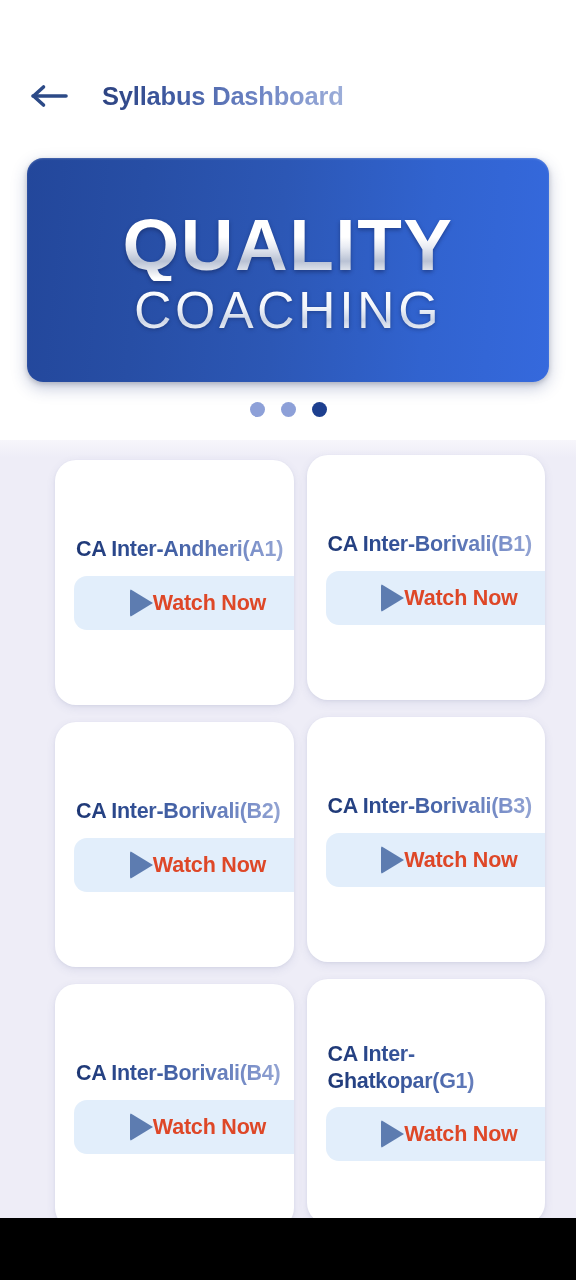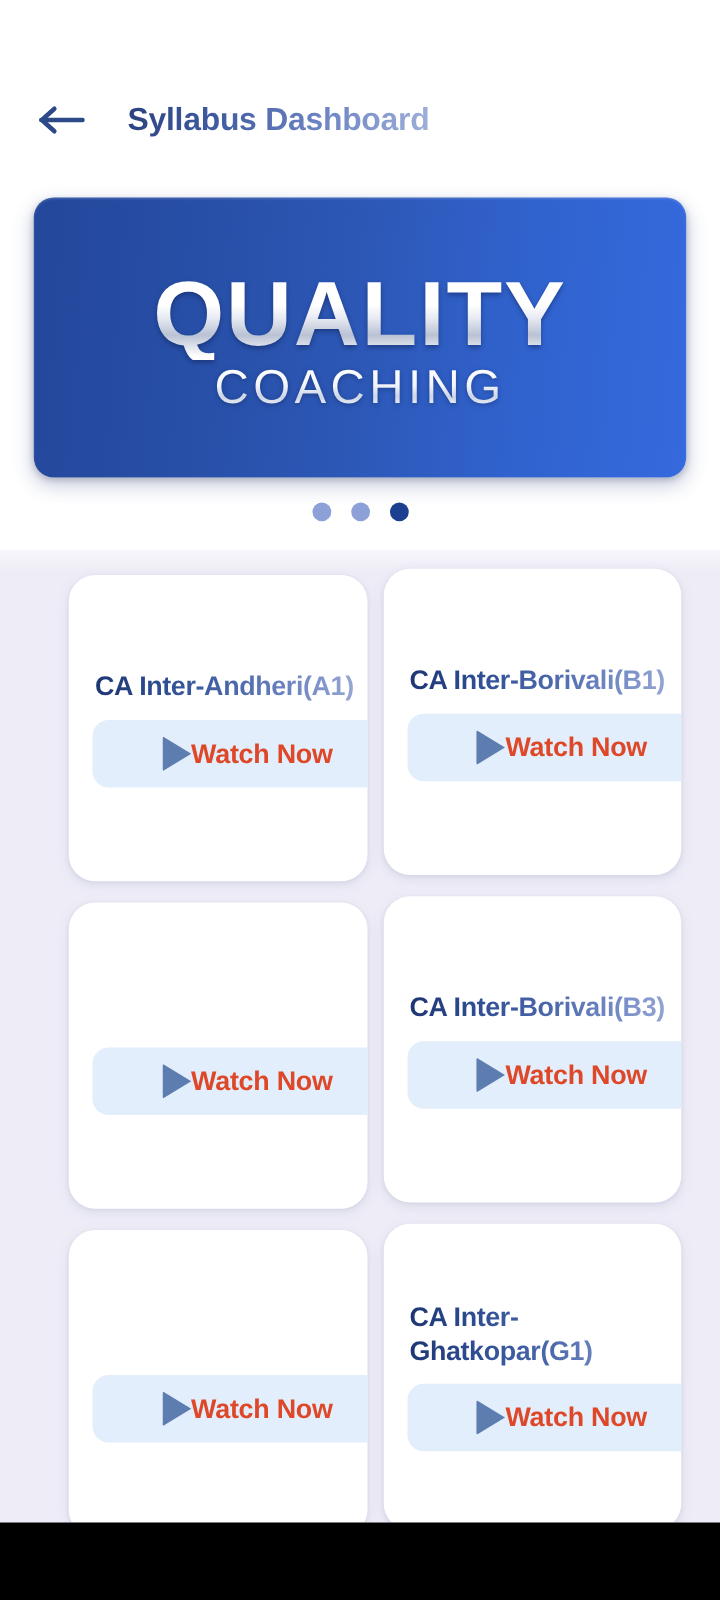--- a/index.html
+++ b/index.html
@@ -83,21 +83,21 @@
     line-height:0.96;
     margin-top:6px;
     background:linear-gradient(180deg,#ffffff 0%, #ffffff 38%, #e9ecf3 52%, #b9c2d4 72%, #ffffff 96%);
     -webkit-background-clip:text;
     background-clip:text;
     color:transparent;
     -webkit-text-fill-color:transparent;
     filter:drop-shadow(0 2px 2px rgba(10,25,70,0.45));
   }
   .banner-word-sub {
-    font-size:38px;
+    font-size:52px;
     font-weight:normal;
     letter-spacing:3.5px;
     line-height:1;
     margin-top:3px;
     background:linear-gradient(180deg,#ffffff 0%, #f2f5fa 45%, #ccd5e6 70%, #ffffff 100%);
     -webkit-background-clip:text;
     background-clip:text;
     color:transparent;
     -webkit-text-fill-color:transparent;
     filter:drop-shadow(0 1px 2px rgba(10,25,70,0.40));
@@ -257,36 +257,38 @@
           <div class="card-title">CA Inter-Borivali(B1)</div>
           <button class="watch-btn">
             <span class="play-icon"></span>
             <span class="watch-label">Watch Now</span>
           </button>
         </div>
       </div>
 
       <div class="row">
         <div class="card">
+          <div class="card-title">CA Inter-Borivali(B2)</div>
           <button class="watch-btn">
             <span class="play-icon"></span>
             <span class="watch-label">Watch Now</span>
           </button>
         </div>
         <div class="card shift">
           <div class="card-title">CA Inter-Borivali(B3)</div>
           <button class="watch-btn">
             <span class="play-icon"></span>
             <span class="watch-label">Watch Now</span>
           </button>
         </div>
       </div>
 
       <div class="row">
         <div class="card">
+          <div class="card-title">CA Inter-Borivali(B4)</div>
           <button class="watch-btn">
             <span class="play-icon"></span>
             <span class="watch-label">Watch Now</span>
           </button>
         </div>
         <div class="card shift two-line">
           <div class="card-title">CA Inter-Ghatkopar(G1)</div>
           <button class="watch-btn">
             <span class="play-icon"></span>
             <span class="watch-label">Watch Now</span>

